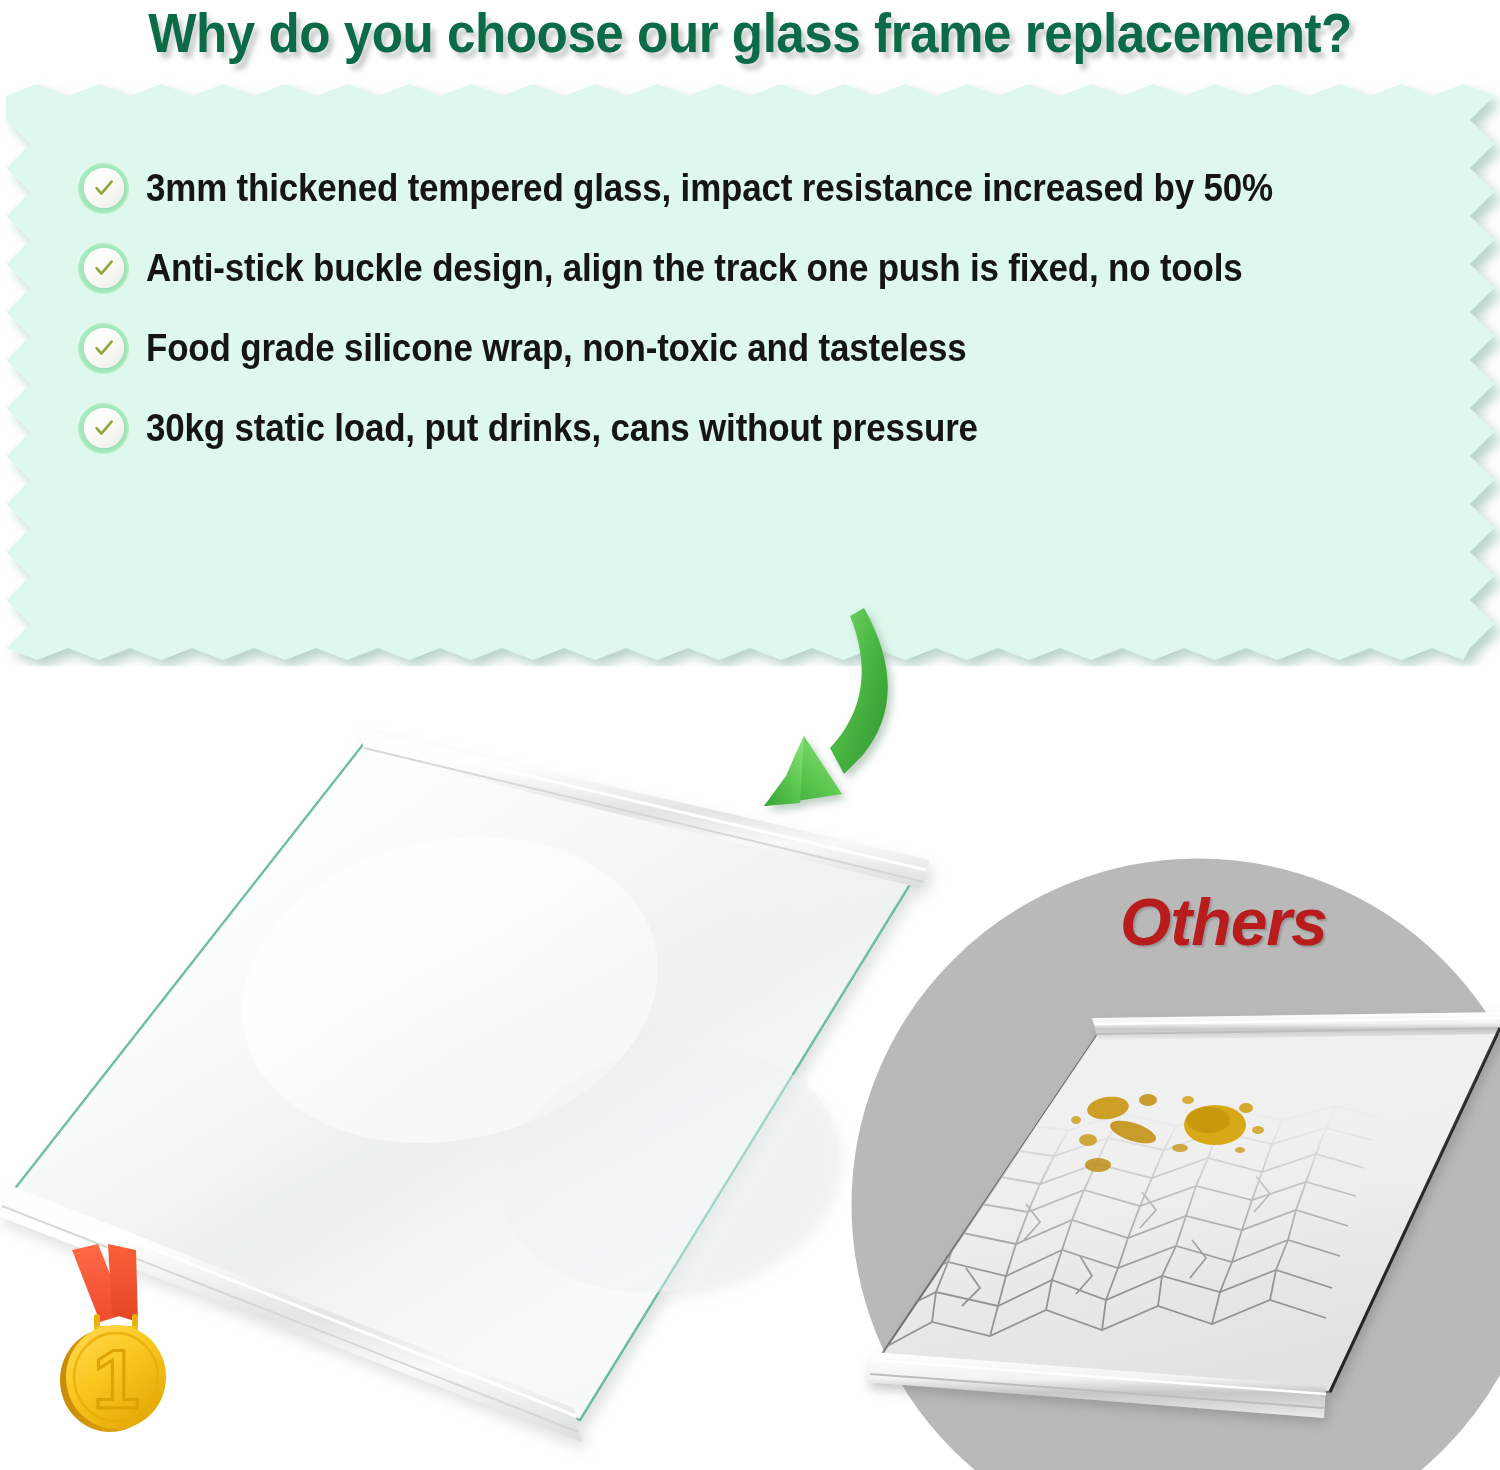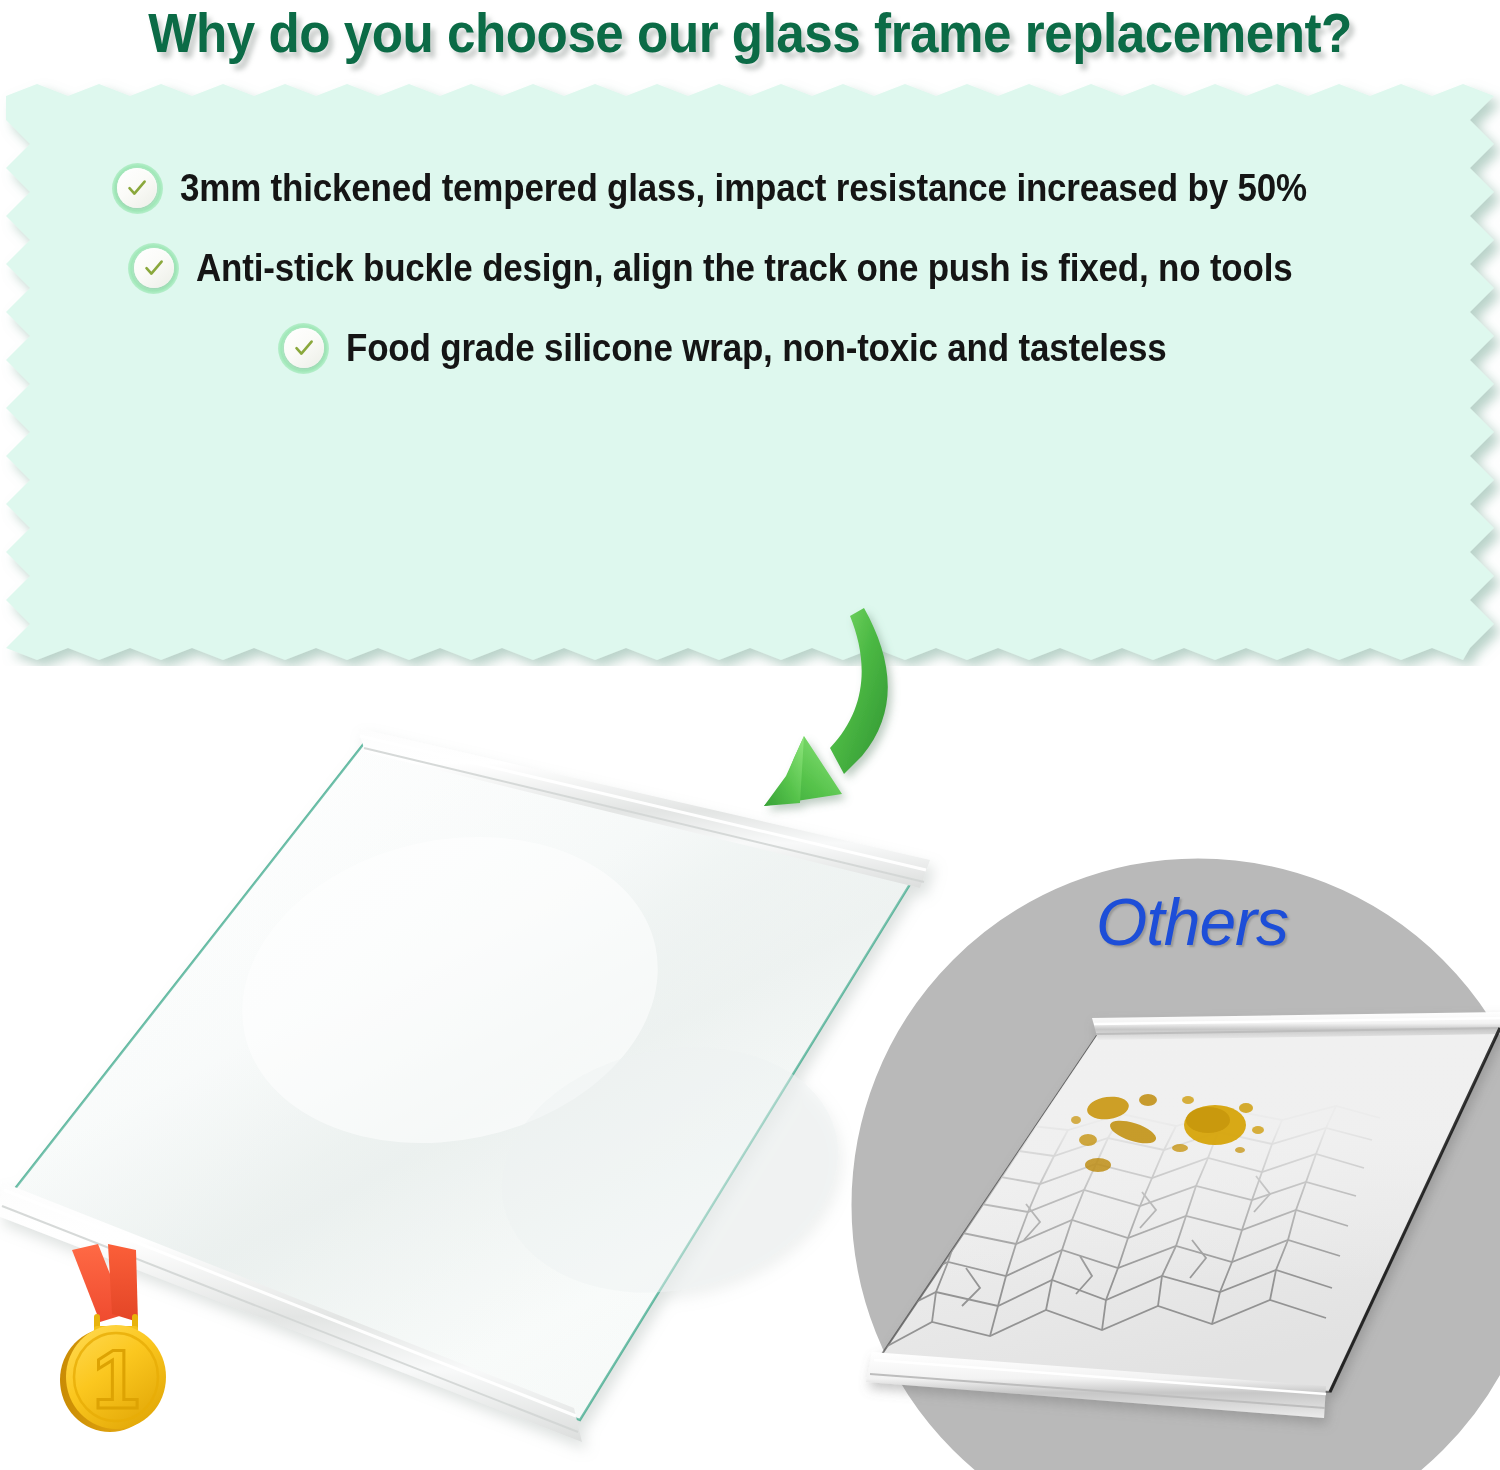--- a/index.html
+++ b/index.html
@@ -34,21 +34,20 @@
   .banner-svg{position:absolute;left:0;top:0;width:1500px;height:588px;display:block;}
 
   
   .features{
     position:absolute;left:78px;top:148px;width:1360px;
   }
   .feature-row{
     display:flex;align-items:center;
     height:80px;
     margin-bottom:0px;
-    justify-content:center;
   }
   .check-badge{
     position:relative;
     flex:0 0 auto;
     width:51px;height:51px;
     margin-right:17px;
     display:flex;align-items:center;justify-content:center;
   }
   .check-badge .halo{
     position:absolute;left:0;top:0;width:51px;height:51px;border-radius:50%;
@@ -75,23 +74,23 @@
 
   
   .arrow{position:absolute;left:742px;top:598px;width:210px;height:230px;}
 
   
   .glass-main{position:absolute;left:-20px;top:690px;width:990px;height:780px;}
 
   
   .others-circle{position:absolute;left:848px;top:855px;width:700px;height:700px;}
   .others-label{
-    position:absolute;left:1096px;top:884px;
-    font-size:66px;font-weight:400;font-style:italic;
-    color:#1d4ed8;
+    position:absolute;left:1120px;top:884px;
+    font-size:66px;font-weight:700;font-style:italic;
+    color:#b91c1c;
     letter-spacing:-1px;
     text-shadow:2px 2px 2px rgba(90,90,90,0.35);
     white-space:nowrap;
   }
   .glass-others{position:absolute;left:840px;top:1000px;width:680px;height:470px;}
 
   
   .medal{position:absolute;left:38px;top:1222px;width:160px;height:215px;}
 </style>
 </head>
@@ -165,20 +164,31 @@
         <span class="halo"></span>
         <span class="disc">
           <svg width="26" height="26" viewBox="0 0 26 26">
             <path d="M5.5 13.2 L10.4 18.6 L20.6 6.6" fill="none" stroke="#8aa83c" stroke-width="2.6" stroke-linecap="round" stroke-linejoin="round"></path>
           </svg>
         </span>
       </span>
       <span class="feature-text">Food grade silicone wrap, non-toxic and tasteless</span>
     </div>
 
+    <div class="feature-row">
+      <span class="check-badge">
+        <span class="halo"></span>
+        <span class="disc">
+          <svg width="26" height="26" viewBox="0 0 26 26">
+            <path d="M5.5 13.2 L10.4 18.6 L20.6 6.6" fill="none" stroke="#8aa83c" stroke-width="2.6" stroke-linecap="round" stroke-linejoin="round"></path>
+          </svg>
+        </span>
+      </span>
+      <span class="feature-text">30kg static load, put drinks, cans without pressure</span>
+    </div>
 
 
 
   </div>
 
   <div class="arrow">
     <svg viewBox="0 0 210 230" width="210" height="230">
       <defs>
         <linearGradient id="agr" x1="0" y1="0" x2="1" y2="1">
           <stop offset="0%" stop-color="#7ddc6b"></stop>

